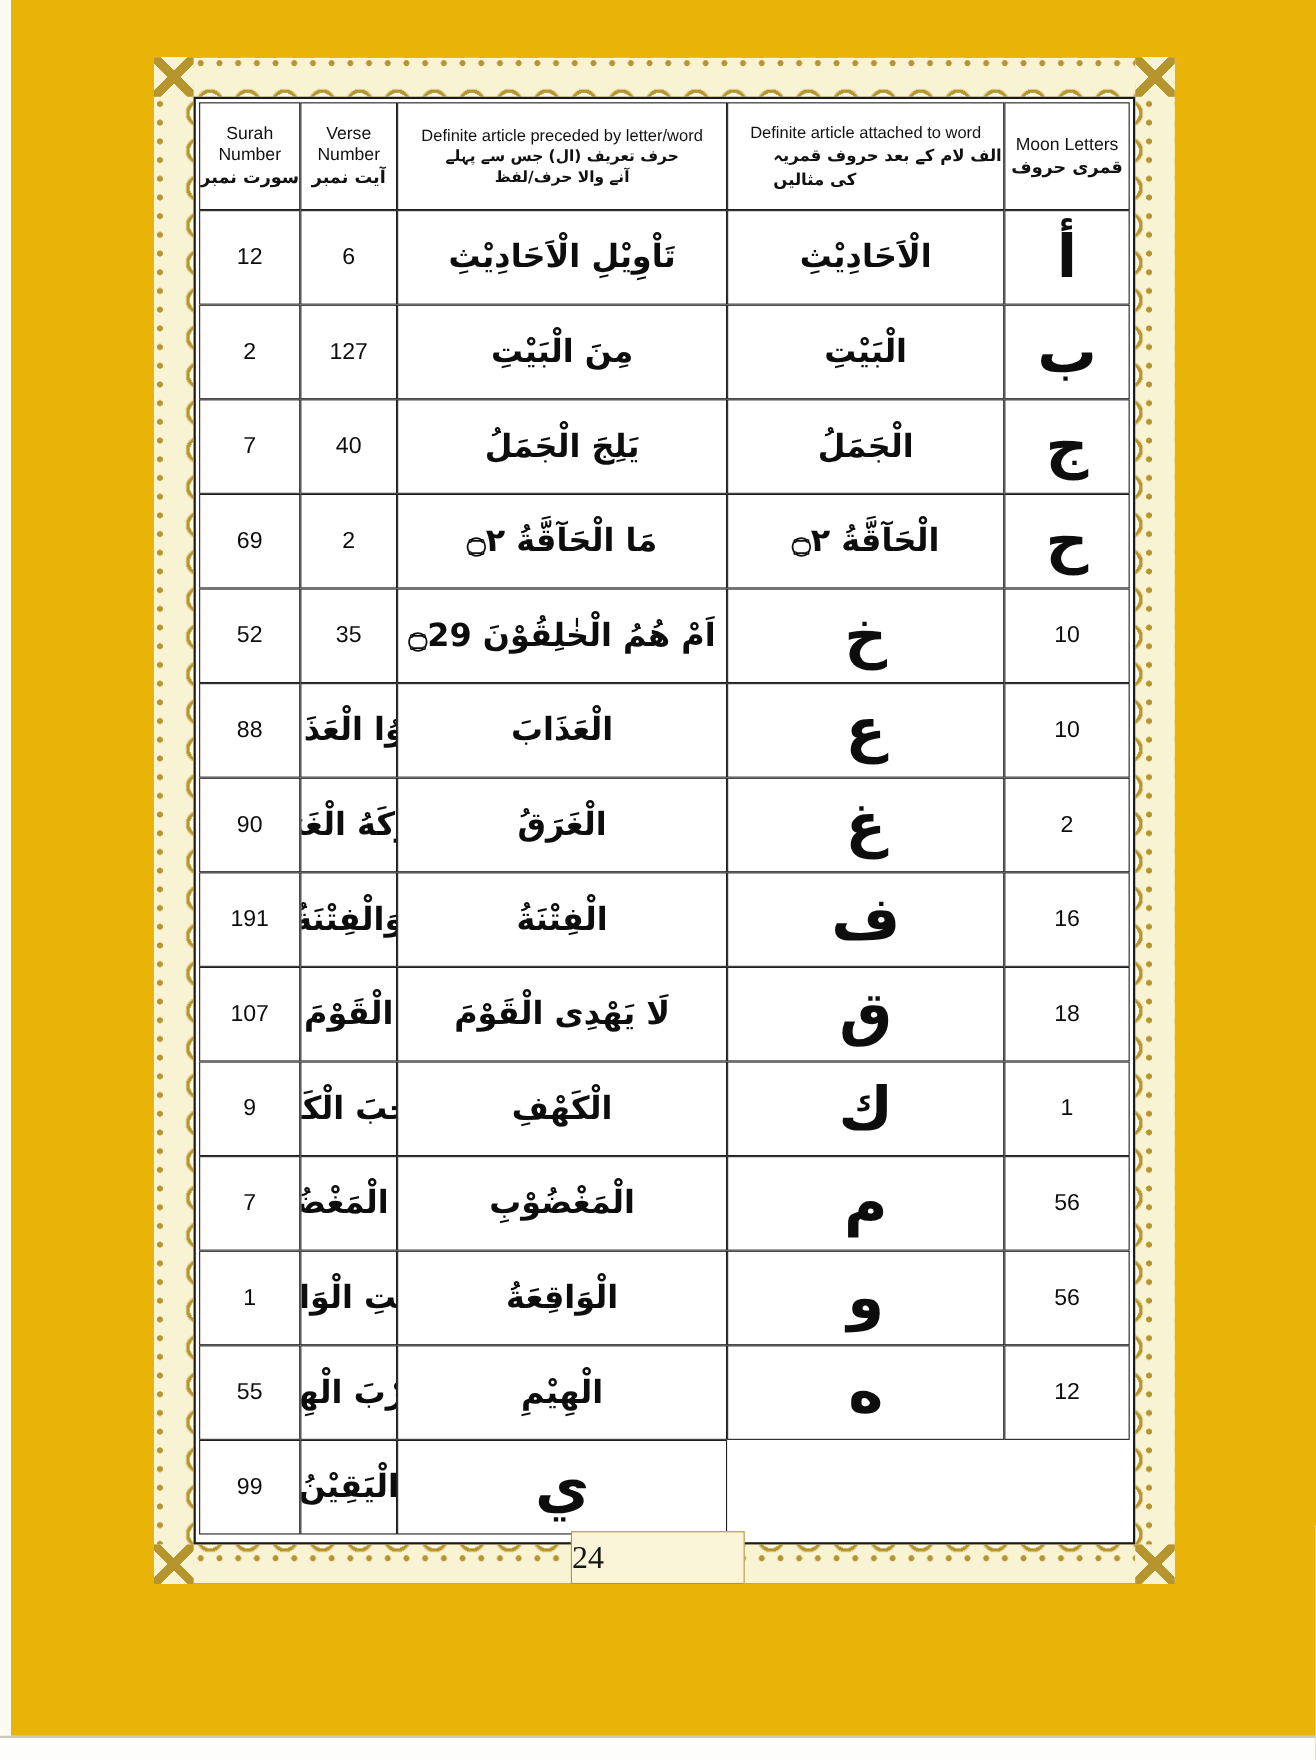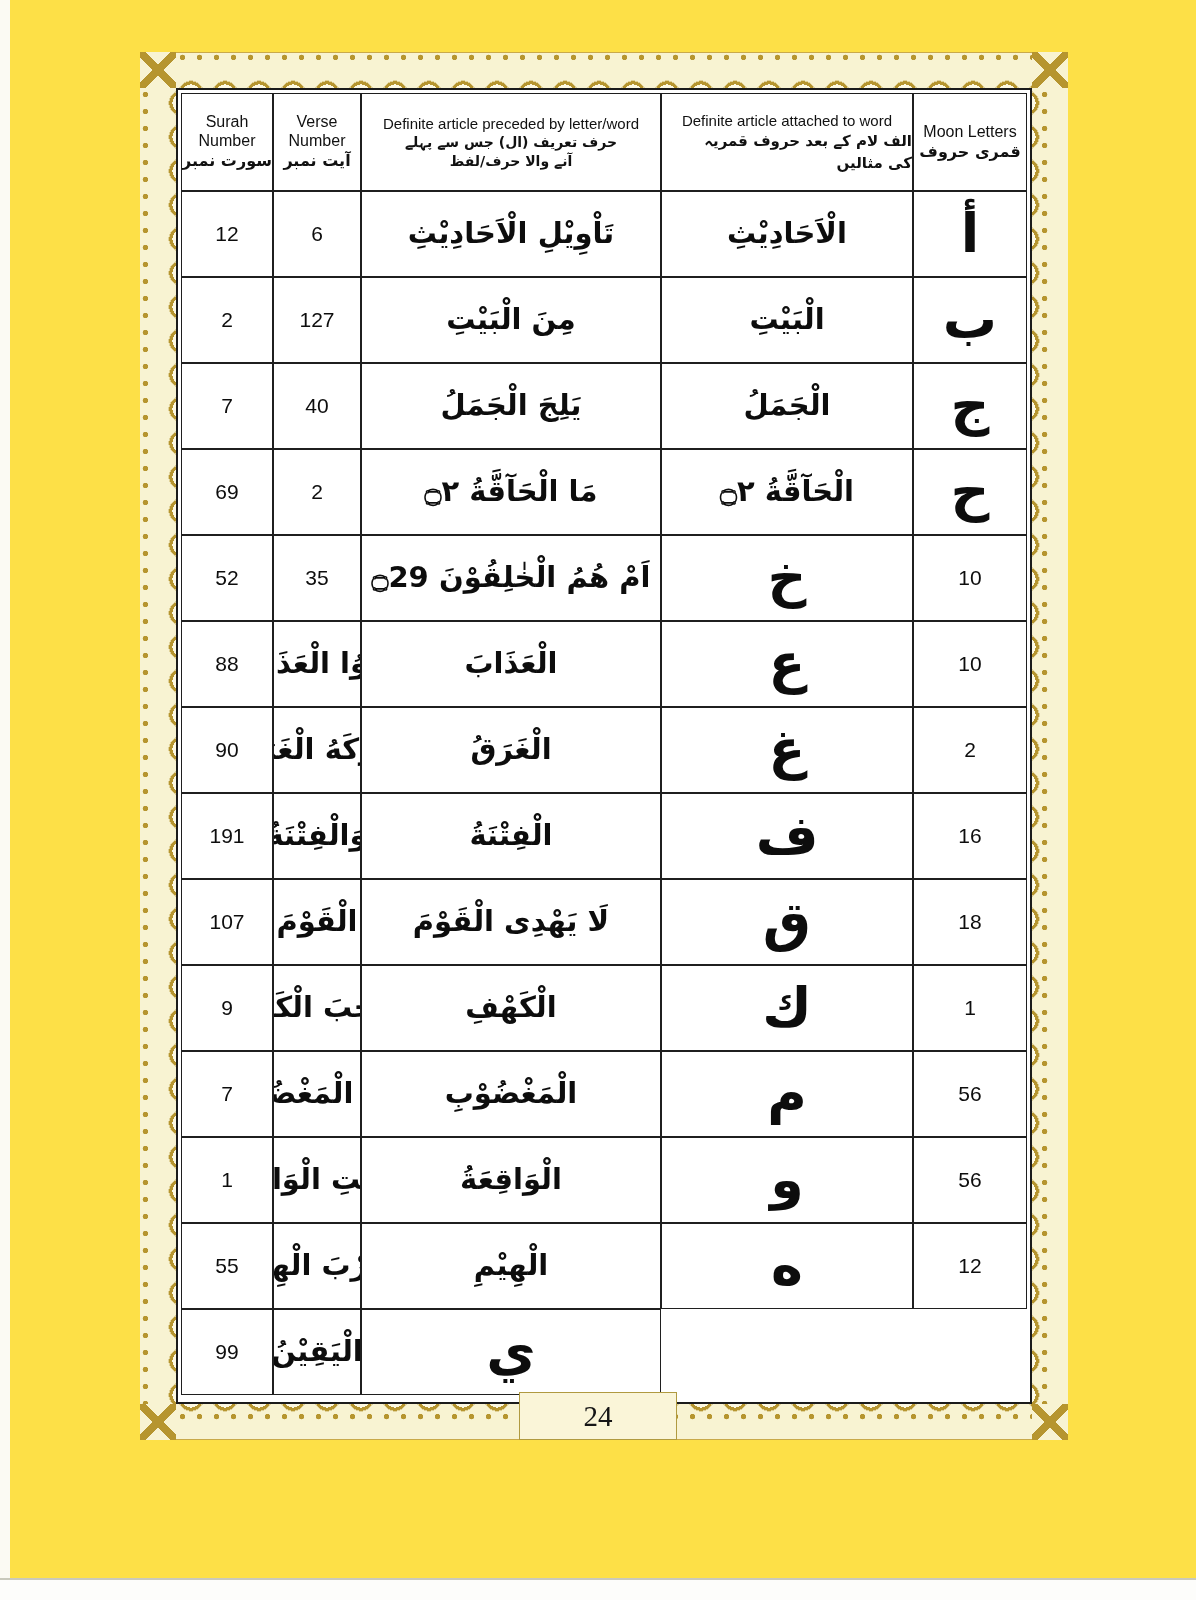--- a/index.html
+++ b/index.html
@@ -4,21 +4,21 @@
 <style>
   html,body{margin:0;padding:0;}
   body{
     width:1196px;height:1600px;
     font-family:"Liberation Sans", sans-serif;
     background:#ffffff;
     position:relative;
   }
   .page{
     position:absolute;inset:0;
-    background:#fde047;
+    background:#eab308;
     overflow:hidden;
   }
   
   .scan-bottom{
     position:absolute;left:0;right:0;bottom:0;height:20px;
     background:#fdfdfb;border-top:2px solid #c9c9bc;
   }
   .scan-left{
     position:absolute;left:0;top:0;bottom:20px;width:10px;
     background:#fbfaf3;
@@ -91,21 +91,21 @@
     overflow:hidden;
   }
   .hdr .en{
     font-family:"Liberation Sans", sans-serif;
     font-size:16px;line-height:19px;font-weight:400;
     text-align:center;color:#111;
   }
   .hdr .ur{
     font-family:"DejaVu Sans", sans-serif;
     font-size:16px;line-height:22px;font-weight:700;
-    direction:rtl;text-align:right;color:#111;
+    direction:rtl;text-align:left;color:#111;
   }
   .hdr-example .en{font-size:15px;}
   .hdr-example .ur{font-size:14px;line-height:19px;}
   .hdr-word .en{font-size:15px;}
   .hdr-word .ur{font-size:15px;margin-left:41px;}
   .num{
     font-family:"Liberation Sans", sans-serif;
     font-size:21px;font-weight:400;
   }
   .arabic{
@@ -116,21 +116,21 @@
   .moon-letter{
     font-family:"DejaVu Sans", sans-serif;
     direction:rtl;font-size:54px;font-weight:700;line-height:1;
   }
 
   
   .page-number-box{
     position:absolute;left:50%;top:1392px;transform:translateX(-50%);
     width:156px;height:46px;
     background:#faf5d8;border:1px solid #b09a40;
-    display:flex;align-items:center;justify-content:center;
+    display:flex;align-items:center;justify-content:flex-start;
     font-family:"Liberation Serif", serif;
     font-size:29px;color:#151515;z-index:5;
   }
 </style>
 </head>
 <body>
 
 <div class="page">
 
   <div class="frame">

